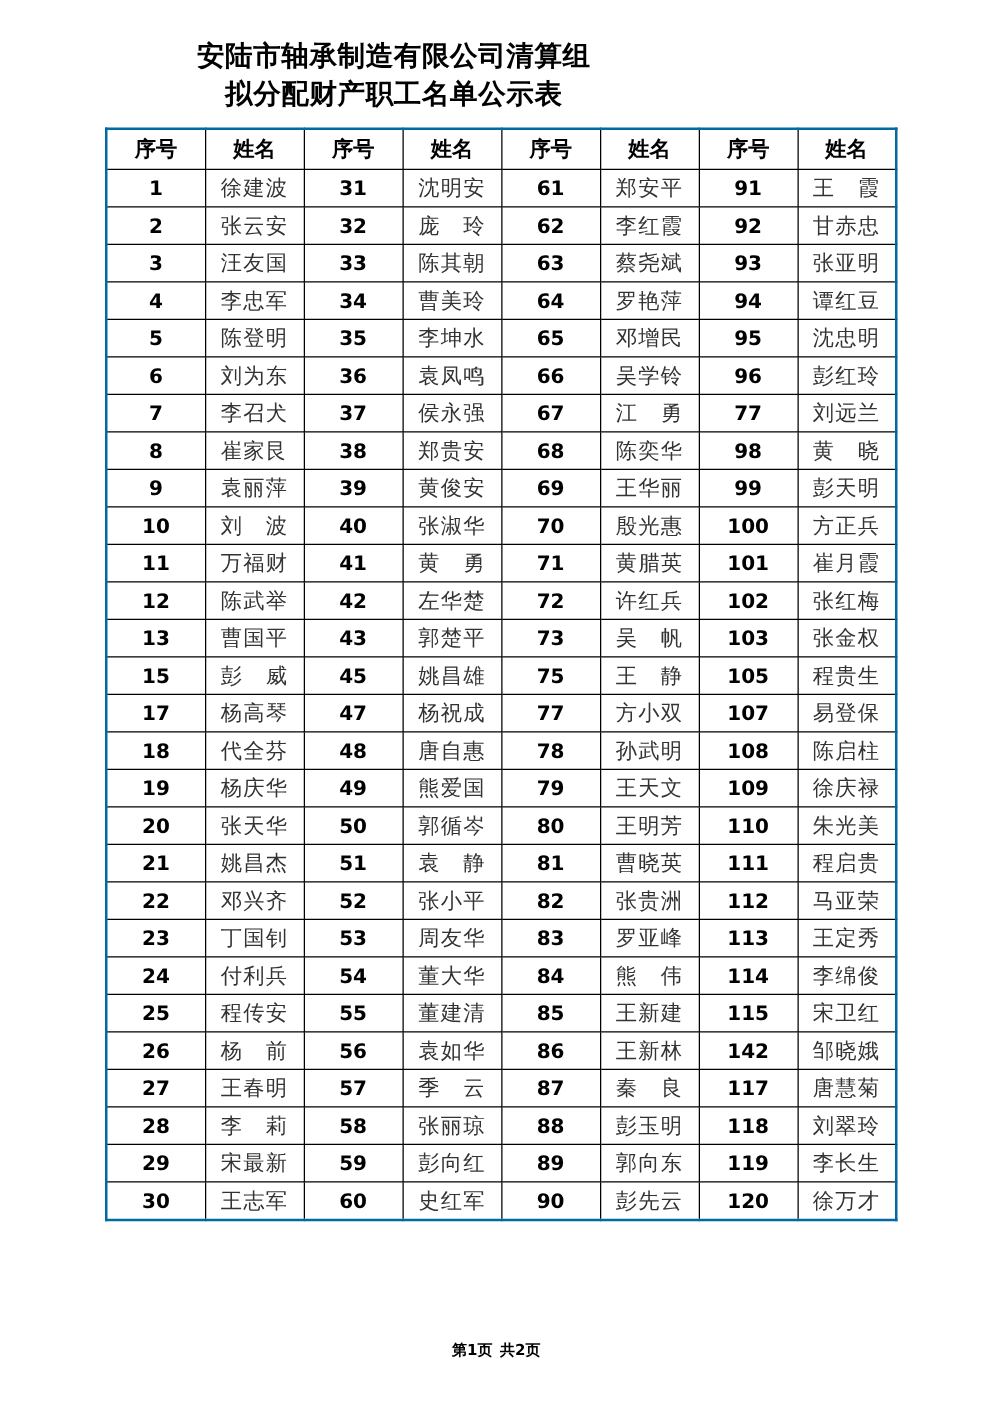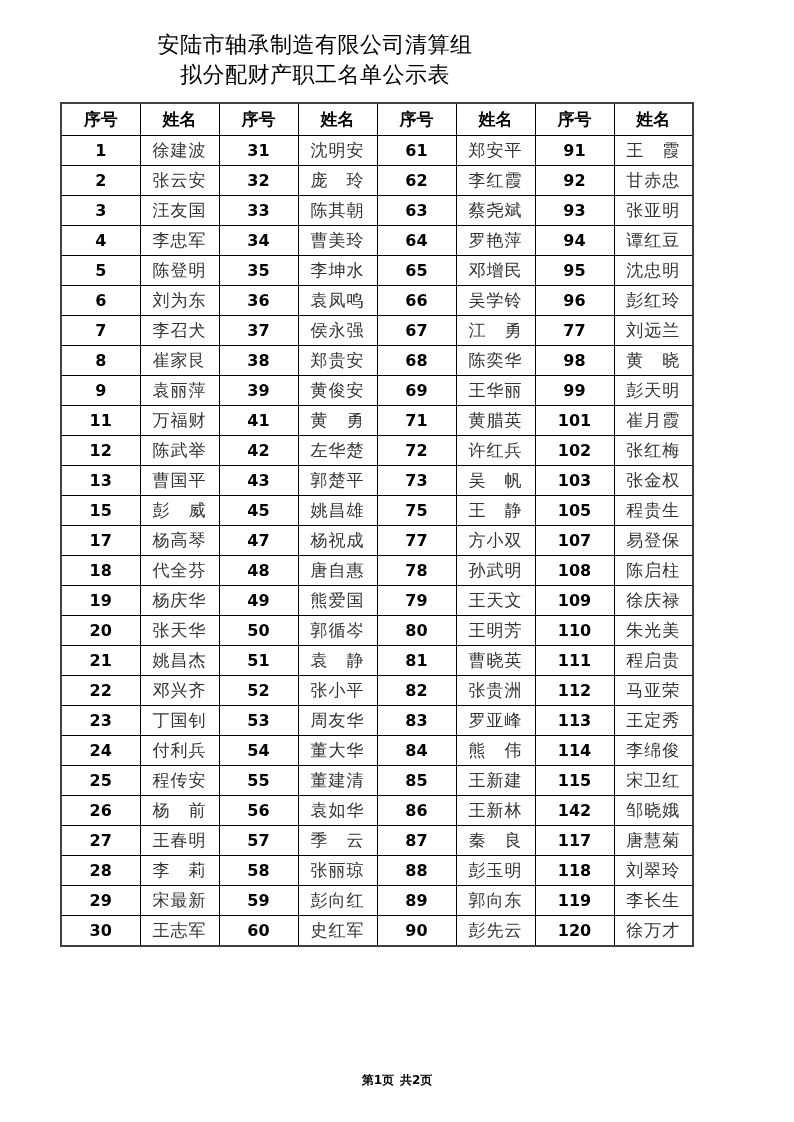--- a/index.html
+++ b/index.html
@@ -1,24 +1,24 @@
 <!DOCTYPE html>
 <html><head>
   <meta charset="utf-8">
   <style>
     html, body { margin: 0; padding: 0; background: #ffffff; }
     body { width: 794px; height: 1122px; position: relative; overflow: hidden;
            font-family: "DejaVu Serif", "Liberation Serif", serif; color: #111; }
     .title { position: absolute; left: 0; width: 630px; text-align: center;
              font-family: "DejaVu Sans", "Liberation Sans", sans-serif;
-             font-weight: normal; font-size: 22px; letter-spacing: 0.5px; color: #000; }
+             font-weight: bold; font-size: 22px; letter-spacing: 0.5px; color: #000; }
     .t1 { top: 30px; }
     .t2 { top: 60px; }
-    table { position: absolute; left: 60px; top: 102px; border-collapse: collapse;
-            border: 2px solid #404040; padding-left: 10px; }
+    table { position: absolute; left: 84px; top: 102px; border-collapse: collapse;
+            border: 2px solid #0369a1; padding-left: 10px; }
     th, td { border: 1.5px solid #000; text-align: center; padding: 0; }
     th { height: 31px; font-family: "DejaVu Sans", "Liberation Sans", sans-serif;
          font-weight: bold; font-size: 17px; color: #000; }
     td { height: 29px; }
     col.c { width: 79px; }
     td.num { font-family: "DejaVu Sans", "Liberation Sans", sans-serif;
              font-weight: bold; font-size: 16px; color: #000; }
     td.name { font-family: "DejaVu Serif", "Liberation Serif", serif;
               font-size: 17px; color: #333; letter-spacing: 1px; }
     .footer { position: absolute; top: 1072px; left: 0; width: 794px; text-align: center;
@@ -140,20 +140,30 @@
         <td class="num">9</td>
         <td class="name">袁丽萍</td>
         <td class="num">39</td>
         <td class="name">黄俊安</td>
         <td class="num">69</td>
         <td class="name">王华丽</td>
         <td class="num">99</td>
         <td class="name">彭天明</td>
       </tr>
       <tr>
+        <td class="num">10</td>
+        <td class="name">刘　波</td>
+        <td class="num">40</td>
+        <td class="name">张淑华</td>
+        <td class="num">70</td>
+        <td class="name">殷光惠</td>
+        <td class="num">100</td>
+        <td class="name">方正兵</td>
+      </tr>
+      <tr>
         <td class="num">11</td>
         <td class="name">万福财</td>
         <td class="num">41</td>
         <td class="name">黄　勇</td>
         <td class="num">71</td>
         <td class="name">黄腊英</td>
         <td class="num">101</td>
         <td class="name">崔月霞</td>
       </tr>
       <tr>

